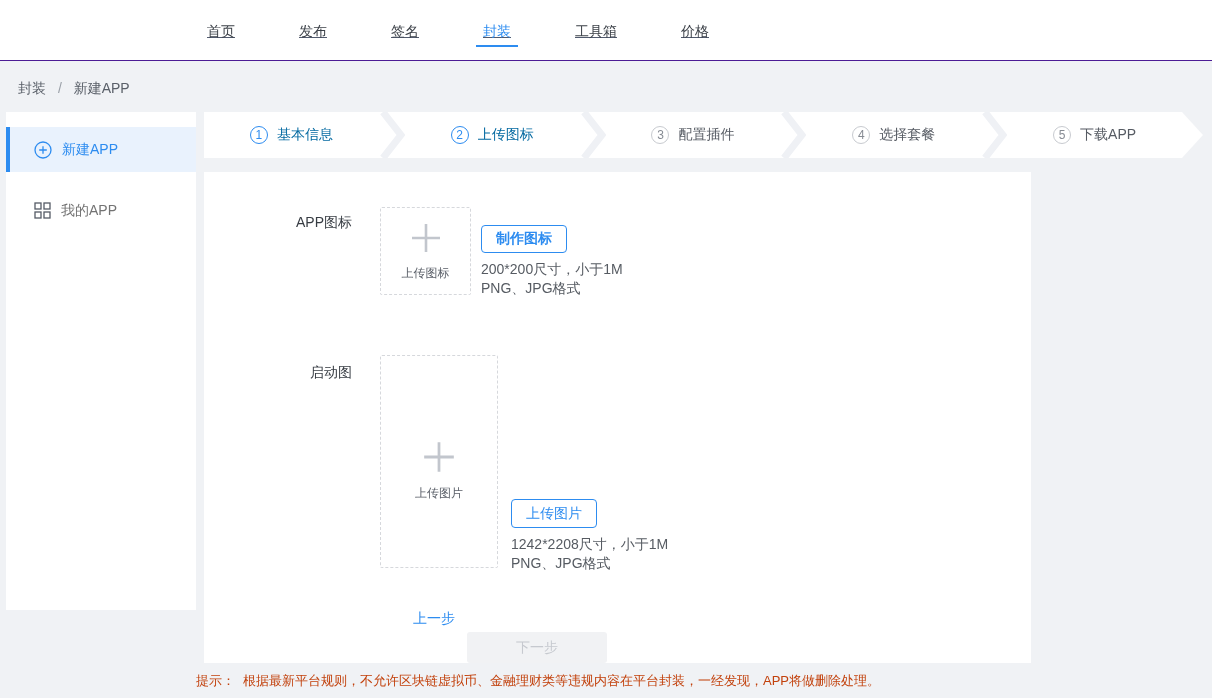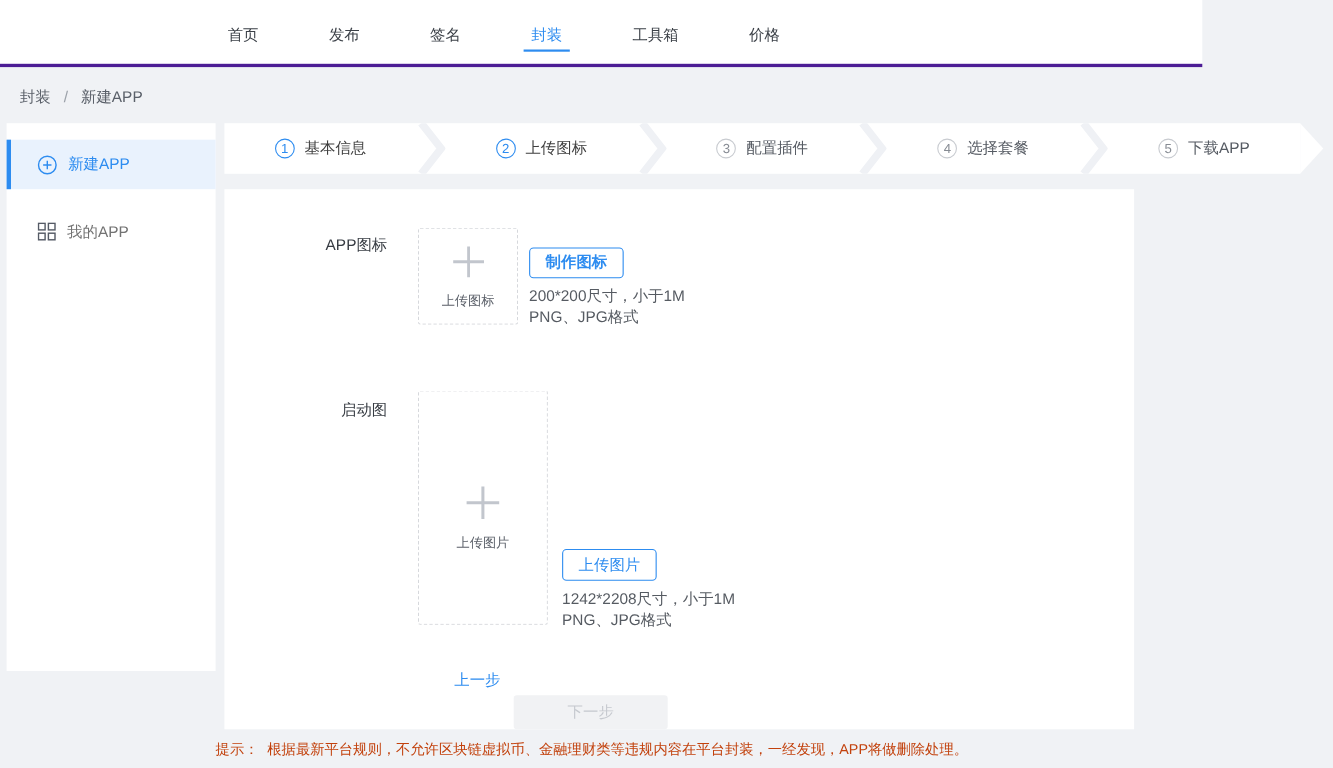--- a/index.html
+++ b/index.html
@@ -6,22 +6,22 @@
   html,body { width:1212px; height:698px; }
   body {
     font-family:"Liberation Sans","DejaVu Sans",sans-serif;
     background:#f0f2f5;
     position:relative;
     overflow:hidden;
     color:#515a6e;
   }
   
   .header {
-    position:absolute; left:0; top:0; width:1093px; height:61px;
-    background:#fff; border-bottom:3px solid #4c1d95;
+    position:absolute; left:0; top:0; width:1212px; height:61px;
+    background:#fff; border-bottom:1px solid #4c1d95;text-decoration:underline;
   }
   .nav { display:flex; gap:50px; padding:23px 0 0 200px; }
   .nav-item {
     font-size:14px; line-height:16px; padding:0 7px 6px;
     color:#3c4148; cursor:pointer; text-decoration:none; display:inline-block;
   }
   .nav-item.active { color:#2d8cf0; border-bottom:2px solid #2d8cf0; }
   
   .breadcrumb {
     position:absolute; left:18px; top:80px; font-size:14px; color:#5a6069;
@@ -51,21 +51,21 @@
     border-top:23px solid transparent; border-bottom:23px solid transparent;
     border-left:21px solid #fff;
   }
   .step { flex:1; display:flex; align-items:center; justify-content:center; gap:9px; }
   .step-num {
     width:18px; height:18px; border-radius:50%; border:1px solid #c8cbd0;
     font-size:12px; line-height:16px; text-align:center; color:#868b93;
   }
   .step-label { font-size:14px; color:#565b63; }
   .step.lit .step-num { border-color:#2d8cf0; color:#2d8cf0; }
-  .step.lit .step-label { color:#404040; }
+  .step.lit .step-label { color:#0369a1; }
   .step-sep { width:26px; height:46px; flex:0 0 26px; }
   
   .panel {
     position:absolute; left:204px; top:172px; width:827px; height:491px;
     background:#fff;
   }
   .field-label {
     position:absolute; left:0; width:148px; text-align:right;
     font-size:14px; color:#373c43; line-height:16px;
   }

